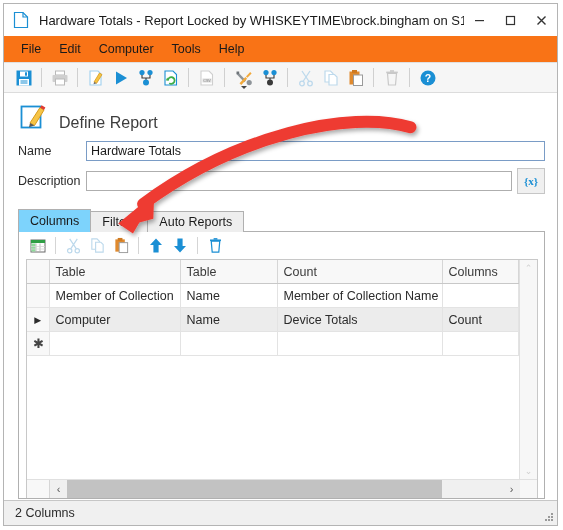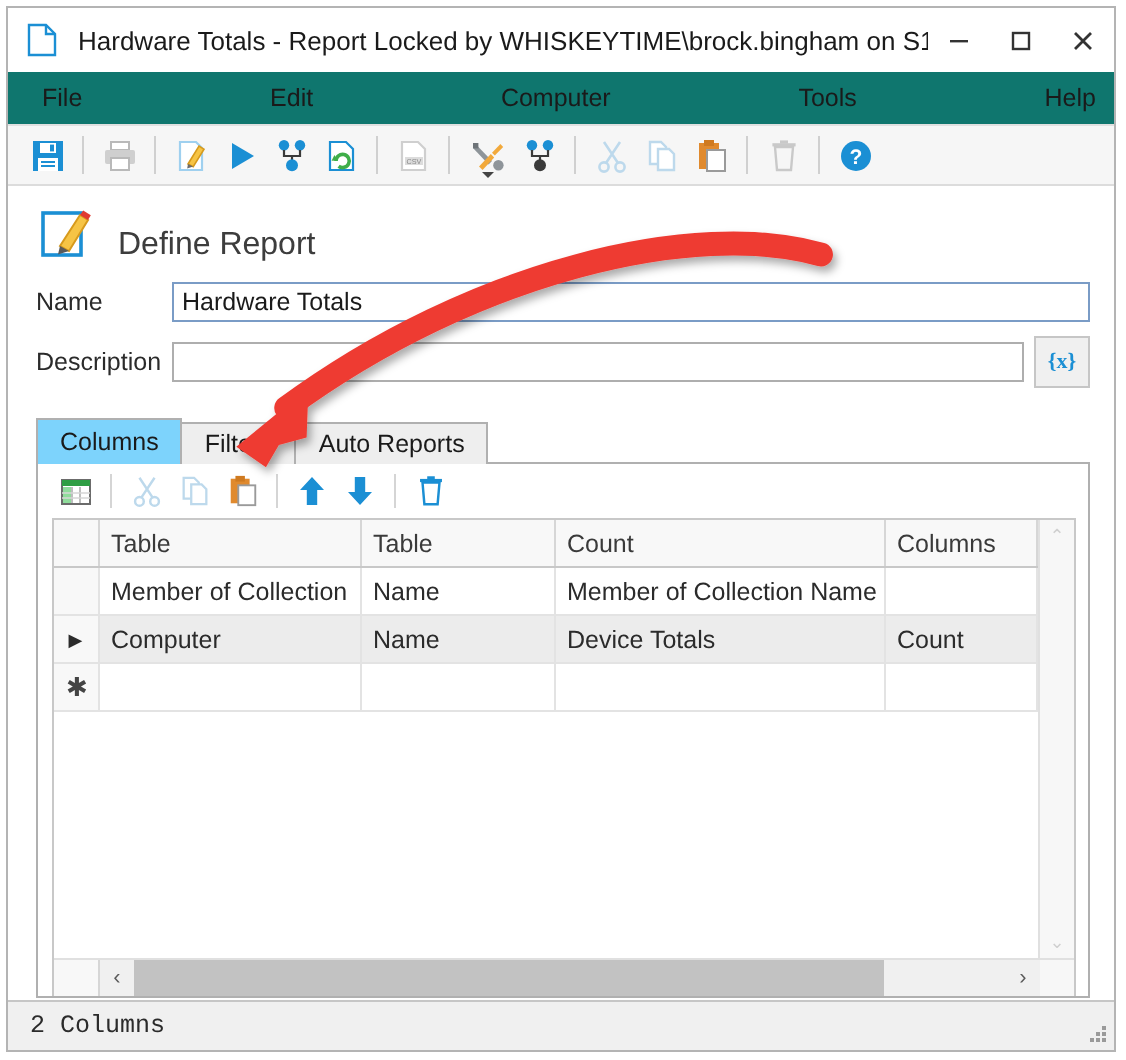--- a/index.html
+++ b/index.html
@@ -49,27 +49,26 @@
   }
   .title-btn {
     width: 31px; height: 100%;
     display: flex; align-items: center; justify-content: center;
     color: #333;
   }
 
   
   .menubar {
     height: 26px;
-    background: #0f766e;
+    background: #f97316;
     display: flex;
     align-items: center;
     padding-left: 8px;
     flex: none;
     border-bottom: 1px solid #e0e0e0;
-    justify-content: space-between;
   }
   .menu-item {
     padding: 3px 9px;
     font-size: 12.5px;
     color: #1a1a1a;
     white-space: nowrap;
   }
 
   
   .toolbar {
@@ -339,21 +338,21 @@
   .statusbar {
     height: 24px;
     background: #f0f0f0;
     border-top: 1px solid #c6c6c6;
     display: flex;
     align-items: center;
     padding-left: 11px;
     flex: none;
     position: relative;
   }
-  .status-text { font-size: 12.5px; color: #2b2b2b; font-family: Liberation Mono, monospace; }
+  .status-text { font-size: 12.5px; color: #2b2b2b; }
   .grip {
     position: absolute;
     right: 3px; bottom: 3px;
     width: 11px; height: 11px;
   }
 
   
   .annot {
     position: absolute;
     left: 0; top: 0;

